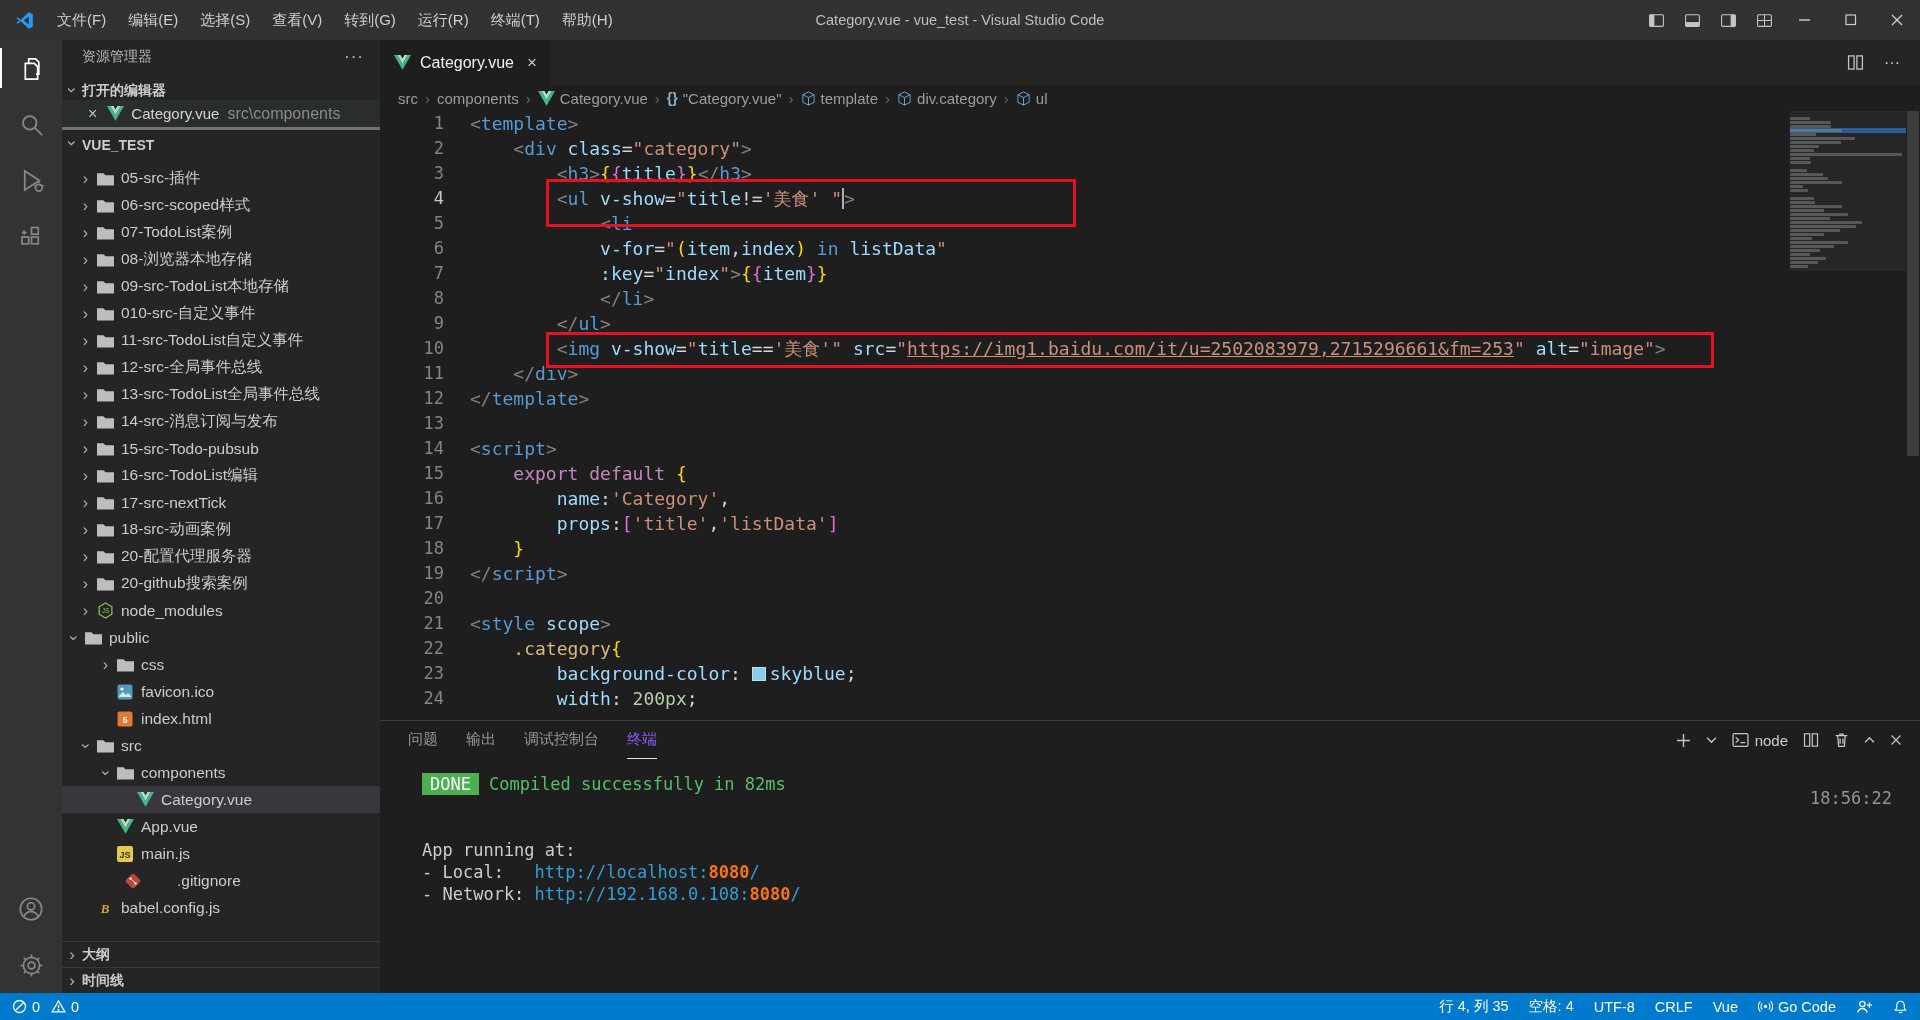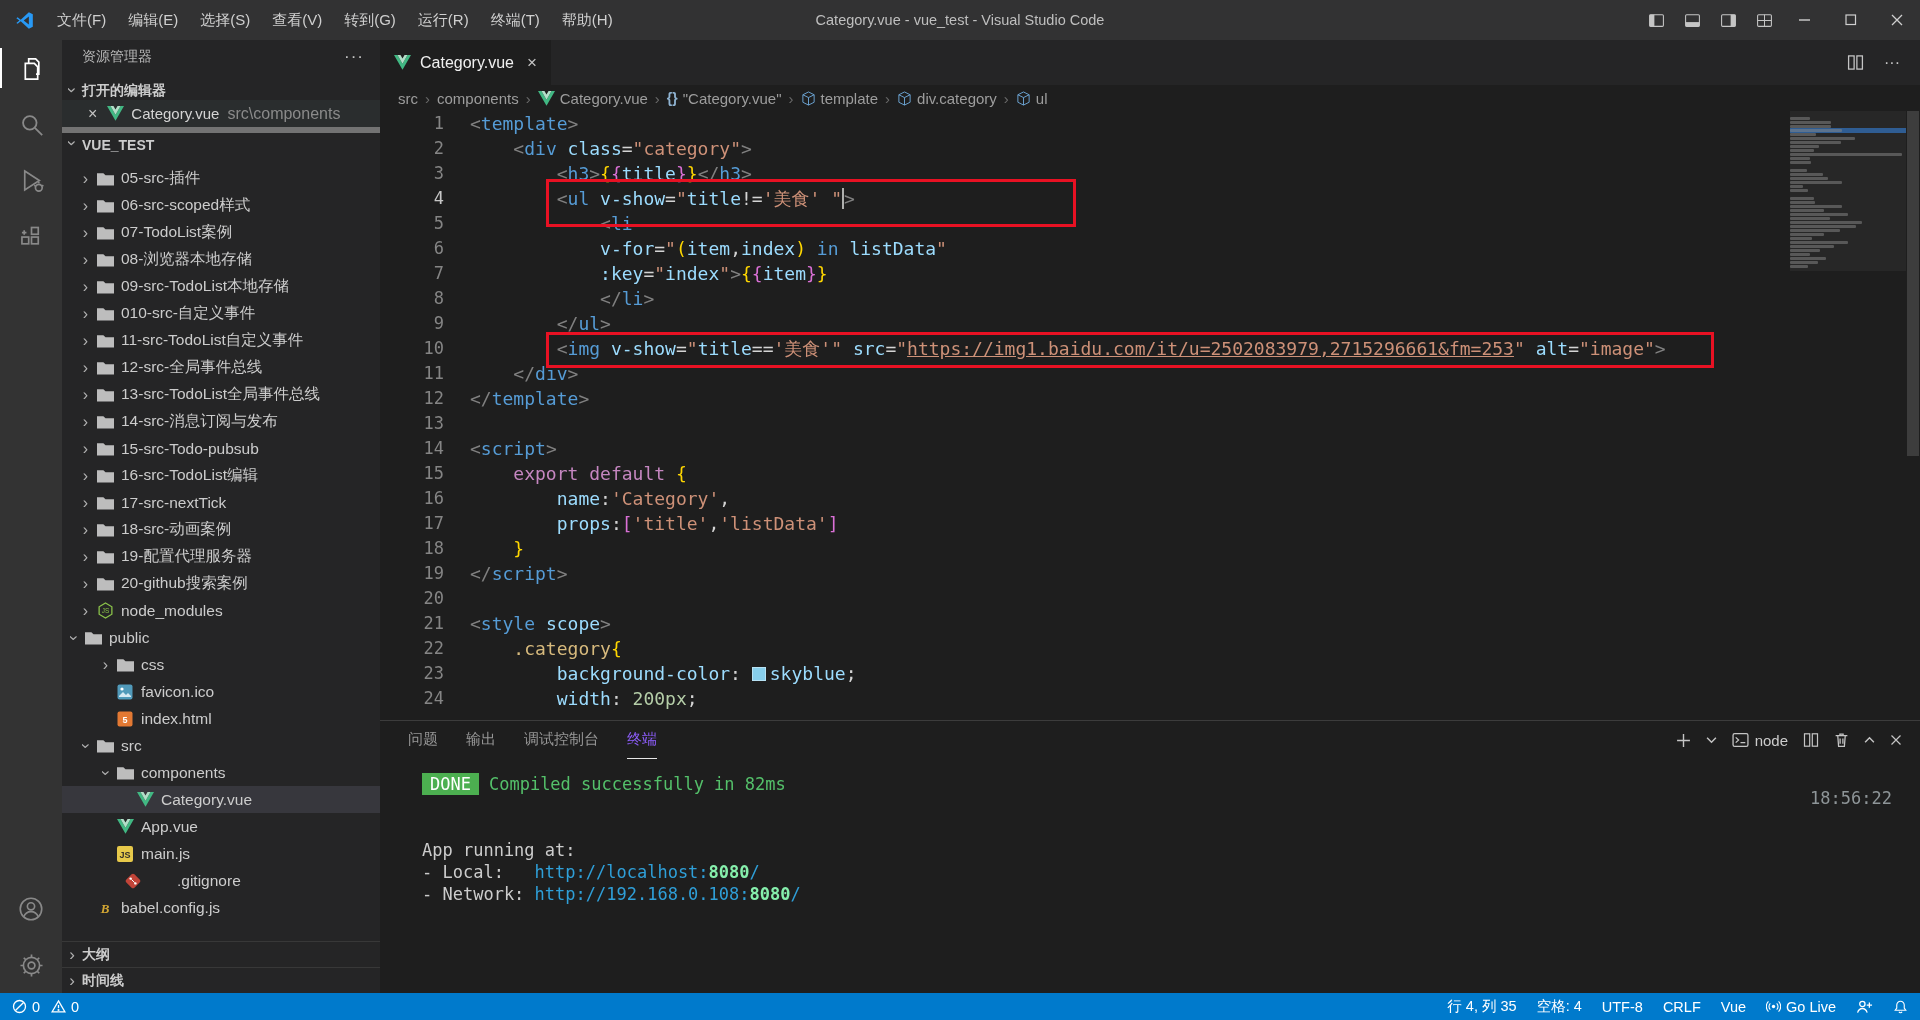--- a/index.html
+++ b/index.html
@@ -28,21 +28,21 @@
   
   .sidebar{width:318px;background:#252526;flex:none;display:flex;flex-direction:column;overflow:hidden}
   .sb-title{height:34px;display:flex;align-items:center;justify-content:space-between;padding:0 16px 0 20px;font-size:14px;color:#b8b8b8;flex:none}
   .sb-more{color:#c5c5c5;font-size:17px;letter-spacing:1px}
   .sb-sec{height:26px;display:flex;align-items:flex-end;font-weight:bold;font-size:14px;color:#cccccc;flex:none}
   .sb-chev{width:20px;display:flex;justify-content:center;color:#b0b0b0;font-weight:normal;font-size:17px}
   .chev-down{transform:rotate(90deg)}
   .oe-row{height:27px;display:flex;align-items:center;background:#2a2d2e;padding-left:26px;font-size:15px;color:#d4d4d4;flex:none}
   .oe-close{color:#c5c5c5;margin-right:8px;font-size:16px}
   .oe-path{color:#8a8a8a;font-size:16px;margin-left:8px}
-  .vuetest-head{border-top:6px solid #737373}
+  .vuetest-head{border-top:3px solid #737373}
   .tree{flex:1 1 auto;overflow:hidden;padding-top:12px}
   .trow{height:27px;display:flex;align-items:center;color:#cccccc;font-size:15.5px;white-space:nowrap}
   .trow.sel{background:#37373d}
   .tchev{width:19px;flex:none;display:flex;justify-content:center;color:#b0b0b0;font-size:16px}
   .ficon{width:20px;flex:none;display:flex;justify-content:center;margin-right:6px}
   .sb-sec2{height:26px;border-top:1px solid rgba(80,80,80,.45);display:flex;align-items:center;font-weight:bold;font-size:14px;color:#cccccc;flex:none}
 
   
   .editorcol{flex:1;display:flex;flex-direction:column;min-width:0;background:#1e1e1e}
   .tabbar{height:45px;background:#252526;display:flex;flex:none}
@@ -78,21 +78,21 @@
   .ptabs{height:38px;display:flex;align-items:center;padding:0 18px 0 28px;gap:28px;flex:none}
   .ptab{font-size:15px;color:#969696;height:38px;display:flex;align-items:center;border-bottom:1.5px solid transparent}
   .ptab.active{color:#8b5cf6;border-bottom-color:#e7e7e7}
   .pactions{margin-left:auto;display:flex;align-items:center;gap:15px;color:#c5c5c5}
   .pnode{display:flex;align-items:center;gap:6px;font-size:15px;color:#cccccc}
   .pbody{position:relative;font:17px/22px "DejaVu Sans Mono","Liberation Mono",monospace;padding:14px 0 0 42px;color:#cccccc}
   .done{background:#4caf50;color:#fff;padding:1px 8px}
   .cmsg{color:#54c06a;margin-left:10px}
   .ptime{position:absolute;right:28px;top:28px;color:#8e9598}
   .urltxt{color:#2f9fd8}
-  .urlport{color:#86efac;font-weight:bold}
+  .urlport{color:#f97316;font-weight:bold}
   .spacer44{height:44px}
 
   
   .statusbar{position:absolute;left:0;right:0;bottom:0;height:27px;background:#007acc;display:flex;align-items:center;color:#fff;font-size:14.5px;padding:0 12px}
   .st-item{display:flex;align-items:center;gap:5px;white-space:nowrap}
   .st-left{display:flex;align-items:center;gap:10px}
   .st-right{margin-left:auto;display:flex;align-items:center;gap:20px}
   svg{display:block}
 </style>
 </head>
@@ -360,21 +360,21 @@
             </span>
             <span>18-src-动画案例</span>
           </div>
           <div class="trow" style="padding-left: 14px;">
             <span class="tchev">›</span>
             <span class="ficon">
               <svg width="17" height="14" viewBox="0 0 16 13">
                 <path fill="#bdbdbd" d="M0 1h6l2 2h8v9.5H0z"></path>
               </svg>
             </span>
-            <span>19-配置代理服务器</span>
+            <span>20-配置代理服务器</span>
           </div>
           <div class="trow" style="padding-left: 14px;">
             <span class="tchev">›</span>
             <span class="ficon">
               <svg width="17" height="14" viewBox="0 0 16 13">
                 <path fill="#bdbdbd" d="M0 1h6l2 2h8v9.5H0z"></path>
               </svg>
             </span>
             <span>20-github搜索案例</span>
           </div>
@@ -824,21 +824,21 @@
       <span class="st-item">UTF-8</span>
       <span class="st-item">CRLF</span>
       <span class="st-item">Vue</span>
       <span class="st-item">
         <span>
             <svg width="15" height="15" viewBox="0 0 16 16" fill="none" stroke="#fff" stroke-width="1.2">
               <circle cx="8" cy="8" r="1.8" fill="#fff" stroke="none"></circle>
               <path d="M4.6 11.4a4.8 4.8 0 010-6.8M11.4 4.6a4.8 4.8 0 010 6.8M2.6 13.4a7.6 7.6 0 010-10.8M13.4 2.6a7.6 7.6 0 010 10.8"></path>
             </svg>
           </span>
-        <span>Go Live</span>
+        <span>Go Code</span>
       </span>
       <span class="st-item">
           <svg width="17" height="16" viewBox="0 0 16 15" fill="none" stroke="#fff" stroke-width="1.2">
             <circle cx="6" cy="4.6" r="2.5"></circle>
             <path d="M1.5 12.8c.8-2.6 2.4-3.9 4.5-3.9s3.7 1.3 4.5 3.9"></path>
             <path d="M12.6 3.2v5M10.1 5.7h5"></path>
           </svg>
         </span>
       <span class="st-item">
           <svg width="15" height="16" viewBox="0 0 16 16" fill="none" stroke="#fff" stroke-width="1.2">

